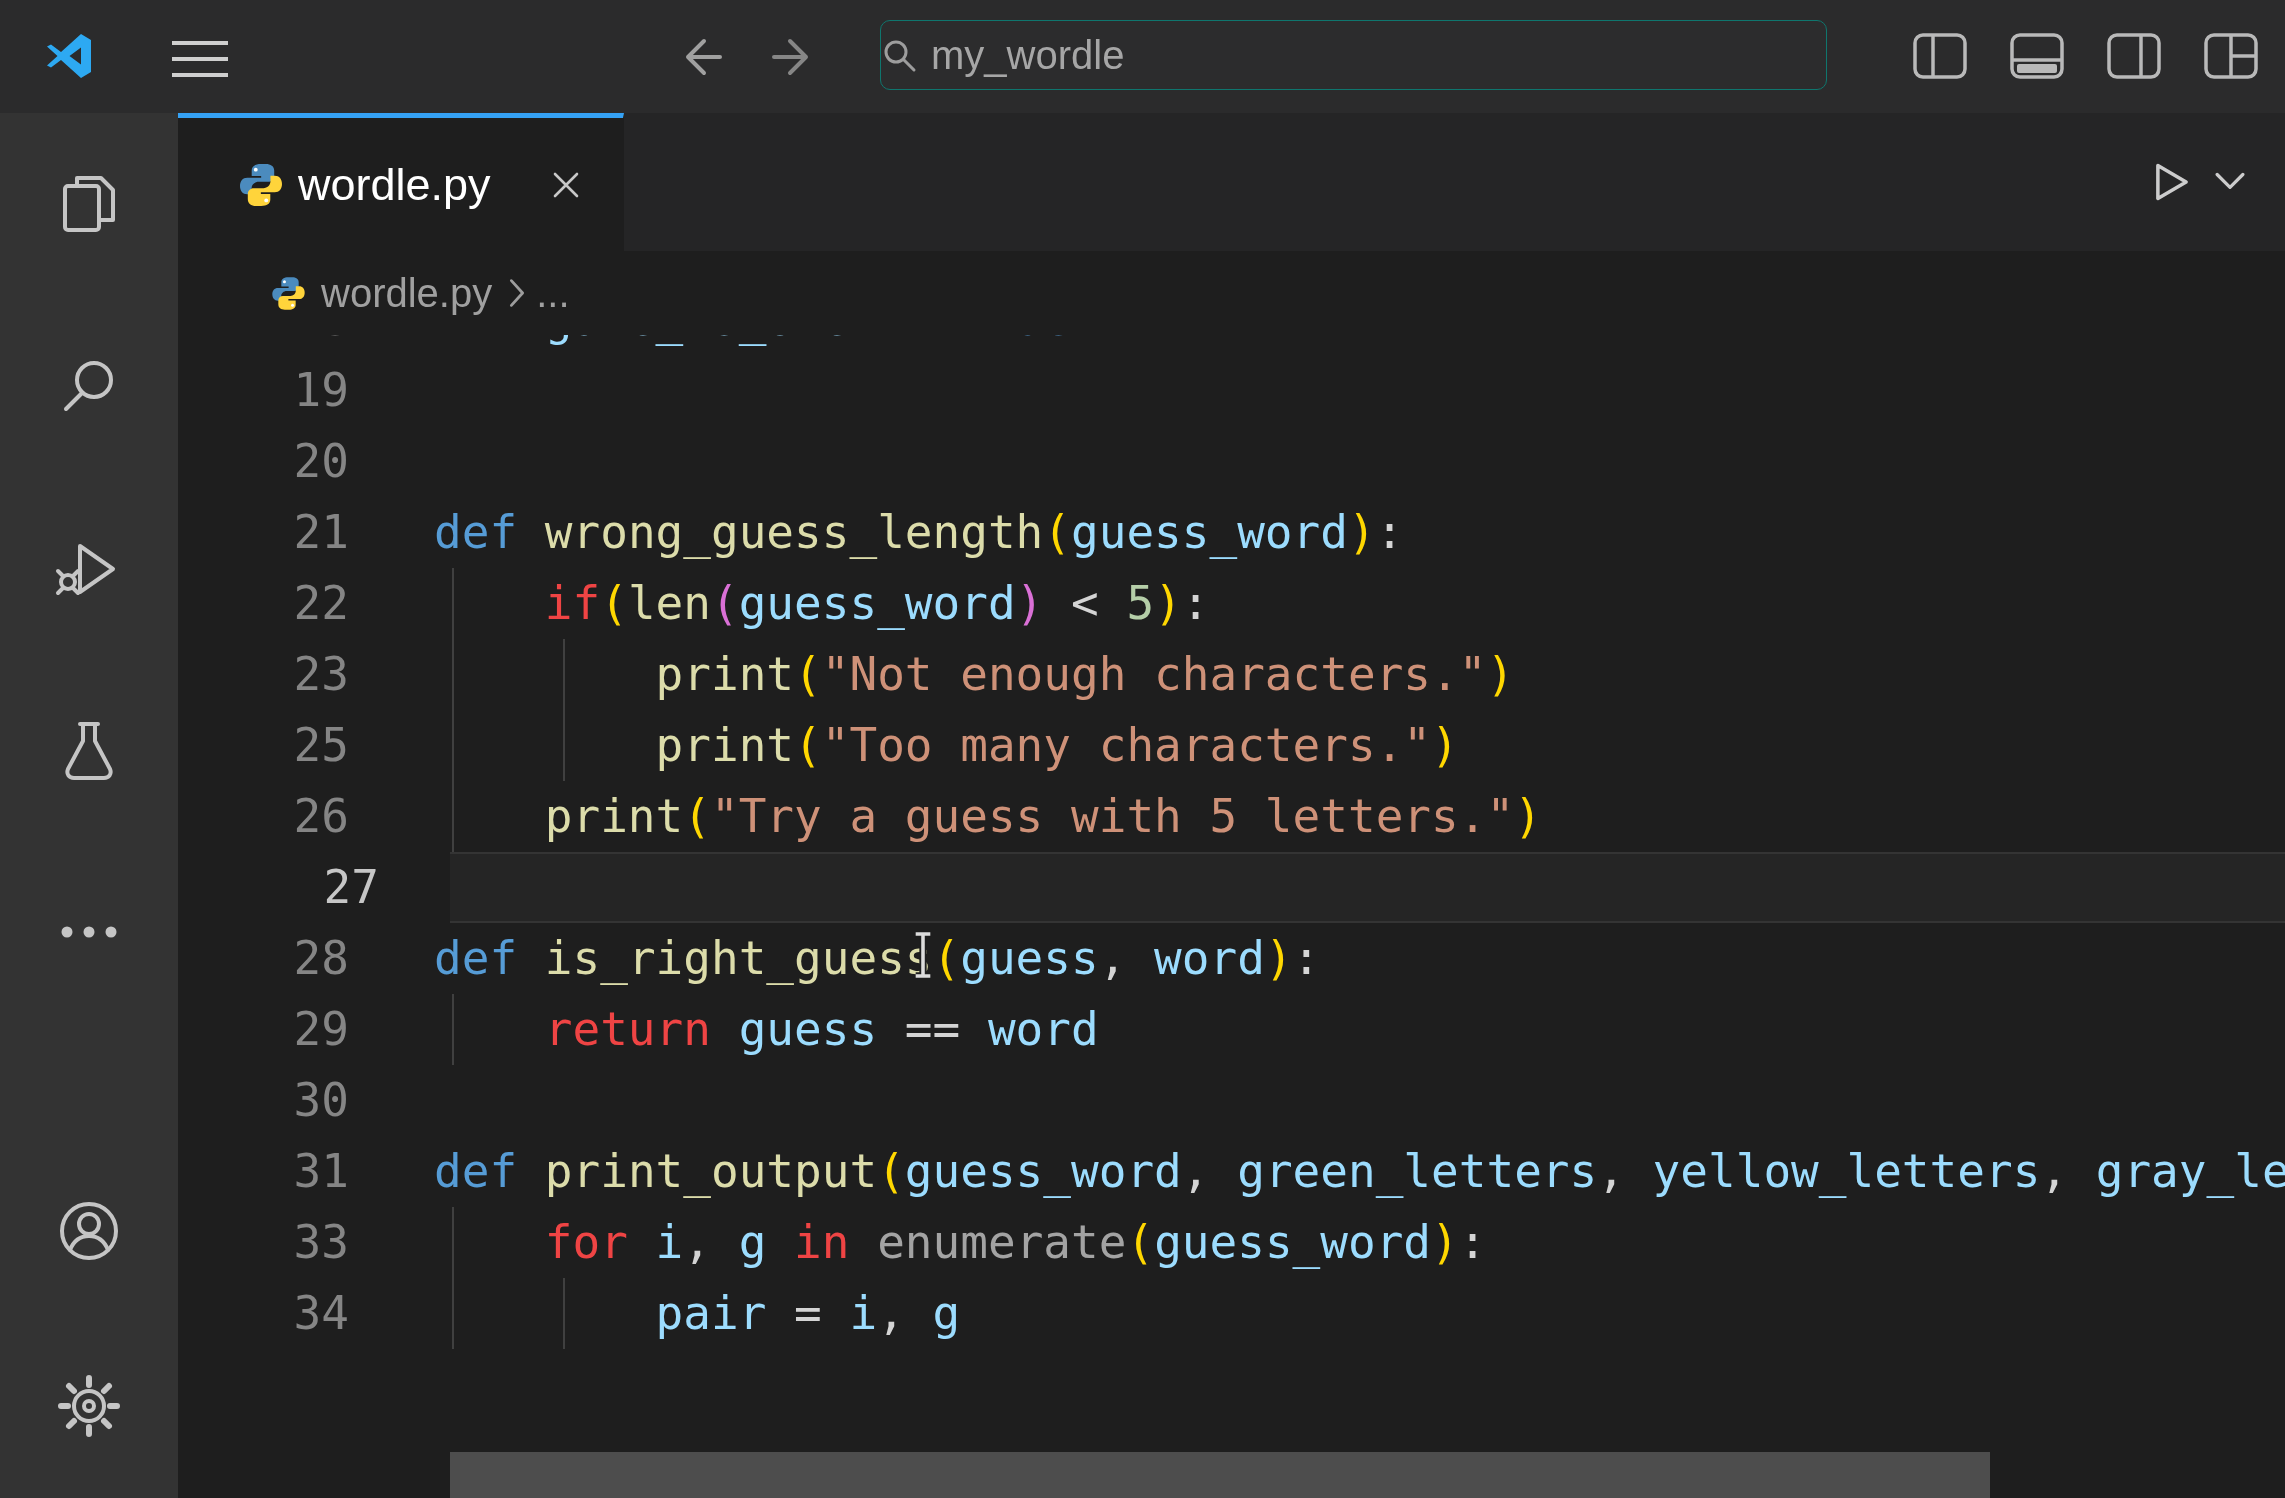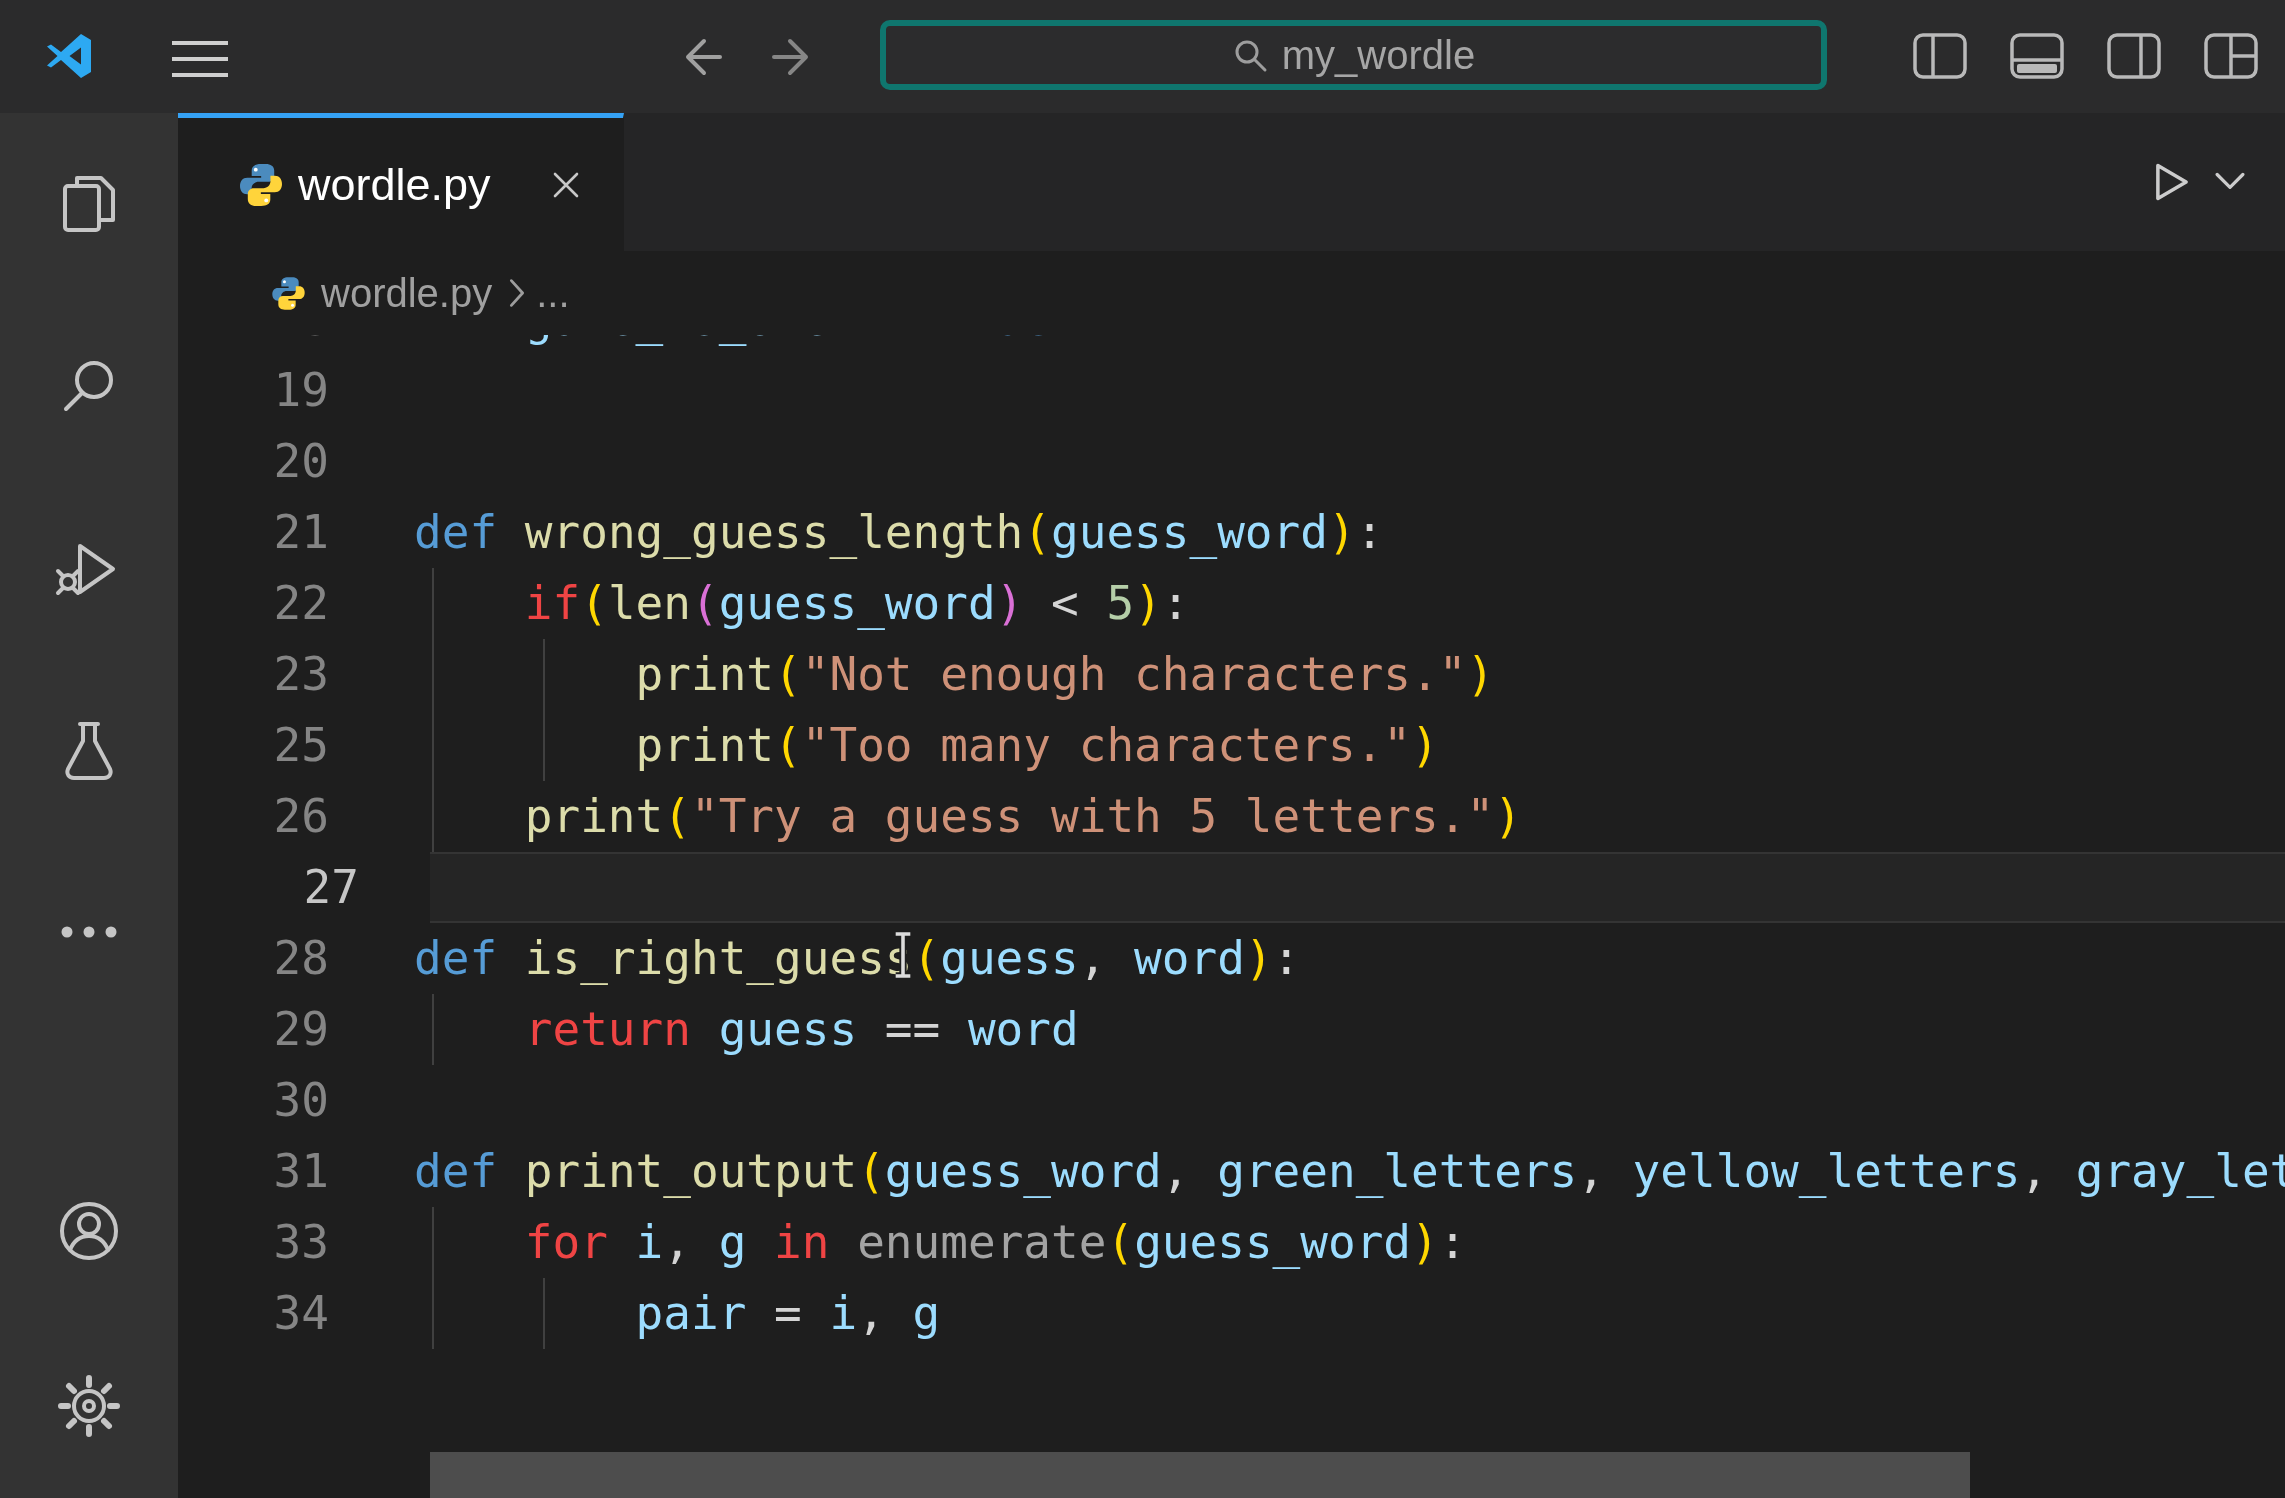--- a/index.html
+++ b/index.html
@@ -7,22 +7,22 @@
        font-family:"Liberation Sans",sans-serif;-webkit-font-smoothing:antialiased;}
   svg{display:block;}
 
   
   .titlebar{position:absolute;left:0;top:0;width:2285px;height:113px;background:#2b2b2c;z-index:30;}
   .logo{position:absolute;left:44px;top:31px;width:50px;height:50px;}
   .hamburger{position:absolute;left:172px;top:39px;width:56px;height:36px;}
   .nav-back{position:absolute;left:676px;top:33px;width:48px;height:48px;}
   .nav-fwd{position:absolute;left:770px;top:33px;width:48px;height:48px;}
   .searchbox{position:absolute;left:880px;top:20px;width:947px;height:70px;box-sizing:border-box;
-             background:#2c2c2d;border:6px solid #0f766e;border-radius:10px;
-             display:flex;align-items:center;justify-content:center;gap:14px;}
+             background:#2c2c2d;border:1px solid #0f766e;border-radius:10px;
+             display:flex;align-items:center;gap:14px;}
   .searchbox .stext{font-size:40px;color:#a6a6a6;}
   .layout-icons{position:absolute;right:26px;top:28px;display:flex;gap:41px;}
   .layout-icons svg{width:56px;height:56px;}
 
   
   .activitybar{position:absolute;left:0;top:113px;bottom:0;width:178px;background:#333333;
                display:flex;flex-direction:column;align-items:center;padding-top:55px;box-sizing:border-box;z-index:20;}
   .ab-icon{width:72px;height:72px;margin-bottom:110px;flex:none;}
   .ab-spacer{margin-top:auto;}
   .ab-bottom{margin-bottom:103px;}
@@ -40,21 +40,21 @@
   .tab-actions{position:absolute;right:40px;top:0;height:138px;display:flex;align-items:center;gap:24px;}
 
   
   .breadcrumb{height:84px;background:#1e1e1e;display:flex;align-items:center;padding-left:92px;}
   .breadcrumb .pyicon{width:37px;height:37px;}
   .breadcrumb .btext{font-size:40px;color:#a0a0a0;margin-left:14px;white-space:nowrap;}
   .breadcrumb .bsep{margin-left:16px;margin-right:10px;}
   .breadcrumb .bmore{font-size:40px;color:#a0a0a0;}
 
   
-  .editor{position:relative;height:1163px;background:#1e1e1e;overflow:hidden;}
+  .editor{position:relative;height:1163px;background:#1e1e1e;overflow:hidden;margin-left:20px;}
   #code-lines{margin-top:-51px;}
   .row{position:relative;height:71px;font-family:"DejaVu Sans Mono",monospace;
        font-size:46px;line-height:71px;white-space:pre;}
   .row .ln{position:absolute;left:0;top:0;width:151px;text-align:right;color:#858585;}
   .row .code{position:absolute;left:236px;top:0;white-space:pre;}
   .row .guide{position:absolute;top:0;bottom:0;width:0;border-left:2px solid #404040;}
   .row.cur::before{content:"";position:absolute;left:252px;right:0;top:0;bottom:0;
        border-top:2px solid #343434;border-bottom:2px solid #343434;background:rgba(255,255,255,0.03);}
   .row.cur .ln{color:#c6c6c6;padding-left:30px;}
 

